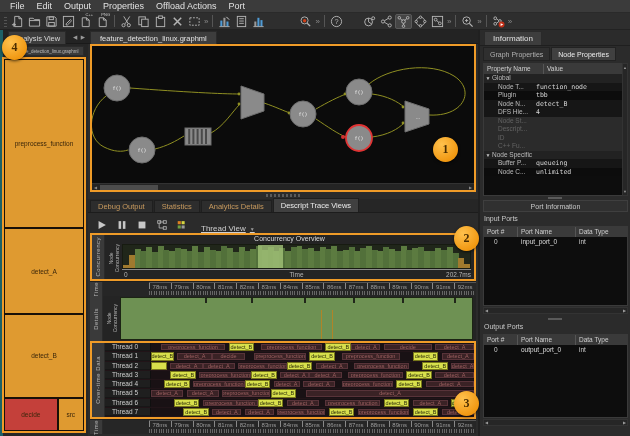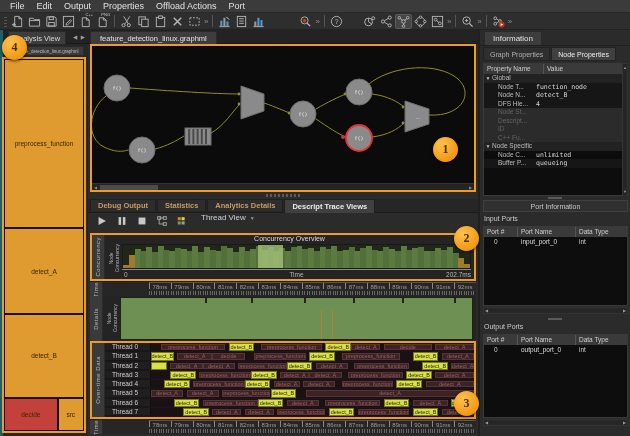--- a/index.html
+++ b/index.html
@@ -43,25 +43,25 @@
   #canvas-box{position:absolute;left:2px;top:14px;width:386px;height:148px;border:2px solid #ef9b28;background:#0b0b0b;}
   #graph-svg{position:absolute;left:0;top:0;}
   .edge{stroke:#8f8f22;fill:none;stroke-width:1;}
   #canvas-scroll{position:absolute;left:0;bottom:0;width:382px;height:7px;background:#242424;border-top:1px solid #323232;}
   .sb-arrow{position:absolute;top:0;width:7px;height:7px;font-size:4px;color:#888;text-align:center;line-height:7px;}
   #canvas-thumb{position:absolute;left:8px;top:1px;width:58px;height:5px;background:#4c4c4c;}
   #splitter{position:absolute;left:0;top:162px;width:390px;height:7px;background:#2b2b2b;}
   #splitter .grip{position:absolute;left:178px;top:2px;width:34px;height:3px;
        background:repeating-linear-gradient(90deg,#5a5a5a 0 2px,transparent 2px 4px);}
   #trace-tabs{position:absolute;left:0;top:169px;width:390px;height:14px;background:#262626;
-       border-bottom:1px solid #1c1c1c;display:flex;padding-left:2px;font-weight:bold;}
+       border-bottom:1px solid #1c1c1c;display:flex;align-items:flex-end;padding-left:2px;}
   .trace-tab{height:12px;padding:0 7px;font-size:7.5px;line-height:12px;color:#c89a5e;background:#2d2d2d;
        border:1px solid #1f1f1f;border-bottom:none;margin-right:1px;white-space:nowrap;}
   .trace-tab.active{background:#404040;color:#ececec;height:14px;line-height:14px;}
-  #trace-toolbar{position:absolute;left:0;top:183px;width:390px;height:20px;background:#2b2b2b;display:flex;align-items:flex-start;padding-left:5px;}
+  #trace-toolbar{position:absolute;left:0;top:183px;width:390px;height:20px;background:#2b2b2b;display:flex;align-items:flex-end;padding-left:5px;text-decoration:underline;}
   .tt-btn{width:17px;height:16px;display:flex;align-items:center;justify-content:center;margin-right:3px;}
   .tt-btn svg{width:12px;height:12px;}
   #thread-view-dd{margin-left:8px;font-size:8px;color:#cfcfcf;display:flex;align-items:center;}
   #thread-view-dd .caret{font-size:5px;color:#9a9a9a;margin-left:4px;}
 
   .strip{width:13px;background:#3a3a3a;border-right:1px solid #2a2a2a;display:flex;}
   .strip span{writing-mode:vertical-rl;transform:rotate(180deg);font-size:6px;color:#b8b8b8;margin:auto;letter-spacing:.5px;white-space:nowrap;}
   .ylab{width:17px;display:flex;}
   .ylab span{writing-mode:vertical-rl;transform:rotate(180deg);font-size:5px;color:#b0b0b0;margin:auto;line-height:6px;text-align:center;white-space:pre-line;}
 
@@ -850,20 +850,24 @@
       </div>
       <div id="prop-rows">
           <div class="prow group">
             <span class="tri">▼</span>
             <span class="pname">Global</span>
           </div>
           <div class="prow alt1">
             <span class="pname">Node T...</span>
             <span class="pval">function_node</span>
           </div>
+          <div class="prow alt0">
+            <span class="pname">Plugin</span>
+            <span class="pval">tbb</span>
+          </div>
           <div class="prow alt1">
             <span class="pname">Node N...</span>
             <span class="pval">detect_B</span>
           </div>
           <div class="prow alt1">
             <span class="pname">DFS Hie...</span>
             <span class="pval">4</span>
           </div>
           <div class="prow dim">
             <span class="pname">Node St...</span>
@@ -878,27 +882,27 @@
             <span class="pval"></span>
           </div>
           <div class="prow dim">
             <span class="pname">C++ Fu...</span>
             <span class="pval"></span>
           </div>
           <div class="prow group">
             <span class="tri">▼</span>
             <span class="pname">Node Specific</span>
           </div>
+          <div class="prow alt1">
+            <span class="pname">Buffer P...</span>
+            <span class="pval">queueing</span>
+          </div>
           <div class="prow alt0">
             <span class="pname">Node C...</span>
             <span class="pval">unlimited</span>
-          </div>
-          <div class="prow alt1">
-            <span class="pname">Buffer P...</span>
-            <span class="pval">queueing</span>
           </div>
         </div>
     </div>
     <div id="prop-vsb">
       <div class="up">▲</div>
       <div class="dn">▼</div>
     </div>
 
     <div class="dash" style="top:167px"></div>
     <div id="port-info">Port Information</div>

